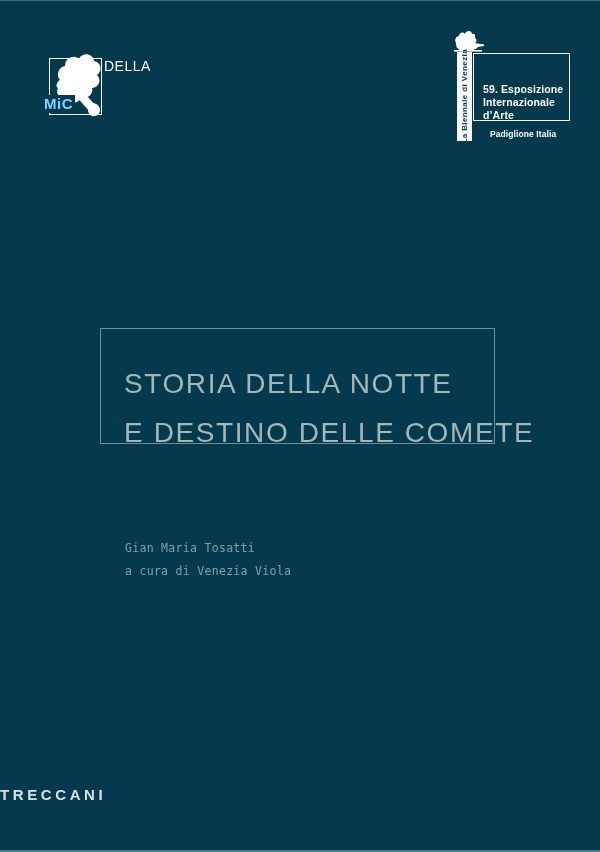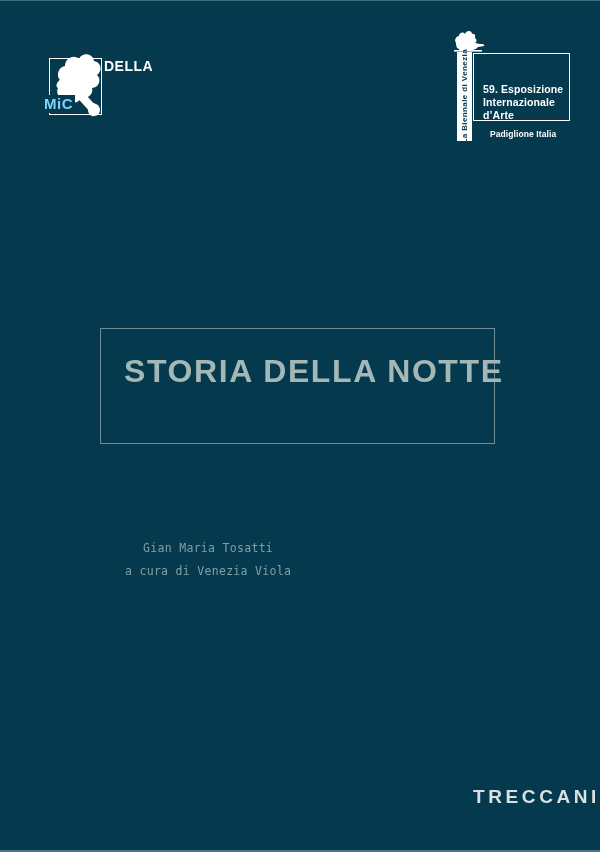--- a/index.html
+++ b/index.html
@@ -37,21 +37,21 @@
     font-size: 15px;
     font-weight: bold;
     color: #7dd3fc;
     letter-spacing: 0.5px;
     background: #05394d;
     padding: 0 2px 0 1px;
     line-height: 18px;
   }
   .mic-text { position: absolute; left: 104px; top: 56px; color: #ffffff; }
   .mic-line1 { font-size: 18.5px; font-weight: 600; letter-spacing: 0.6px; line-height: 18px; }
-  .mic-line2 { font-size: 14px;   font-weight: 700; letter-spacing: 0.5px; line-height: 13px; margin-top: 3px; }
+  .mic-line2 { font-size: 14px;   font-weight: 400; letter-spacing: 0.5px; line-height: 13px; margin-top: 3px; }
   .mic-line3 { font-size: 23.5px; font-weight: 600; letter-spacing: 0.4px; line-height: 21px; margin-top: 2px; }
 
   
   .biennale-lockup { position: absolute; left: 0; top: 0; }
   .biennale-lion {
     position: absolute;
     left: 452px; top: 29px;
     width: 33px; height: 23px;
   }
   .biennale-strip {
@@ -88,45 +88,45 @@
 
   
   .title-box {
     position: absolute;
     left: 100px; top: 327px;
     width: 395px; height: 116px;
     border: 1px solid rgba(168, 188, 188, 0.65);
     padding: 24px 0 0 23px;
   }
   .title-line {
-    font-size: 32px;
-    font-weight: 700;
+    font-size: 28px;
+    font-weight: 400;
     letter-spacing: 1.6px;
     line-height: 37px;
     color: #a3b7b6;
     white-space: nowrap;
+    margin-top: 12px;
   }
 
   
   .credits {
     position: absolute;
     left: 125px; top: 536px;
     font-family: "DejaVu Sans Mono", "Liberation Mono", monospace;
     color: #7fa0a4;
-    text-align: center;
   }
   .credit-line { font-size: 11.5px; line-height: 23px; letter-spacing: 0.3px; }
 
   
   .publisher {
     position: absolute;
     left: 0; top: 785px;
     width: 100%;
-    text-align: right;
-    font-size: 19px;
+    text-align: left;
+    font-size: 15px;
     font-weight: bold;
     letter-spacing: 3.6px;
     color: #d9e0e1;
   }
 </style>
 </head>
 <body>
 
 <div class="cover">
 
@@ -157,20 +157,21 @@
         <div class="bi-line">59. Esposizione</div>
         <div class="bi-line">Internazionale</div>
         <div class="bi-line">d’Arte</div>
         <div class="bi-pavilion">Padiglione Italia</div>
       </div>
     </div>
   </div>
 
   <div class="title-box">
     <div class="title-line">STORIA DELLA NOTTE</div>
+    <div class="title-line">E DESTINO DELLE COMETE</div>
   </div>
 
   <div class="credits">
     <div class="credit-line">Gian Maria Tosatti</div>
     <div class="credit-line">a cura di Venezia Viola</div>
   </div>
 
   <div class="publisher">TRECCANI</div>
 
 </div>

